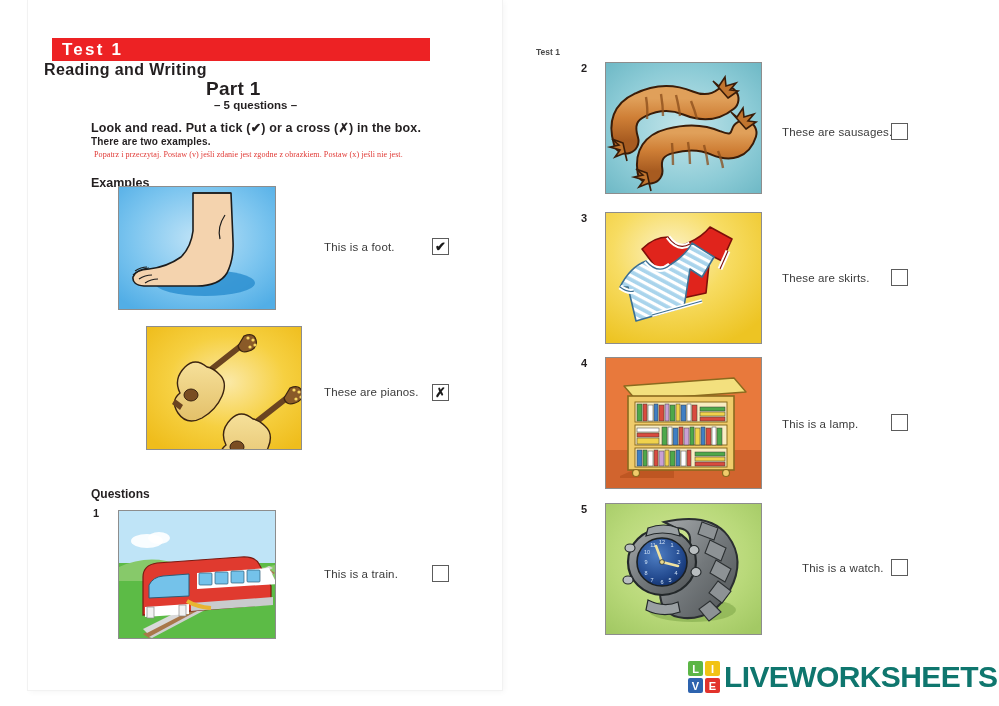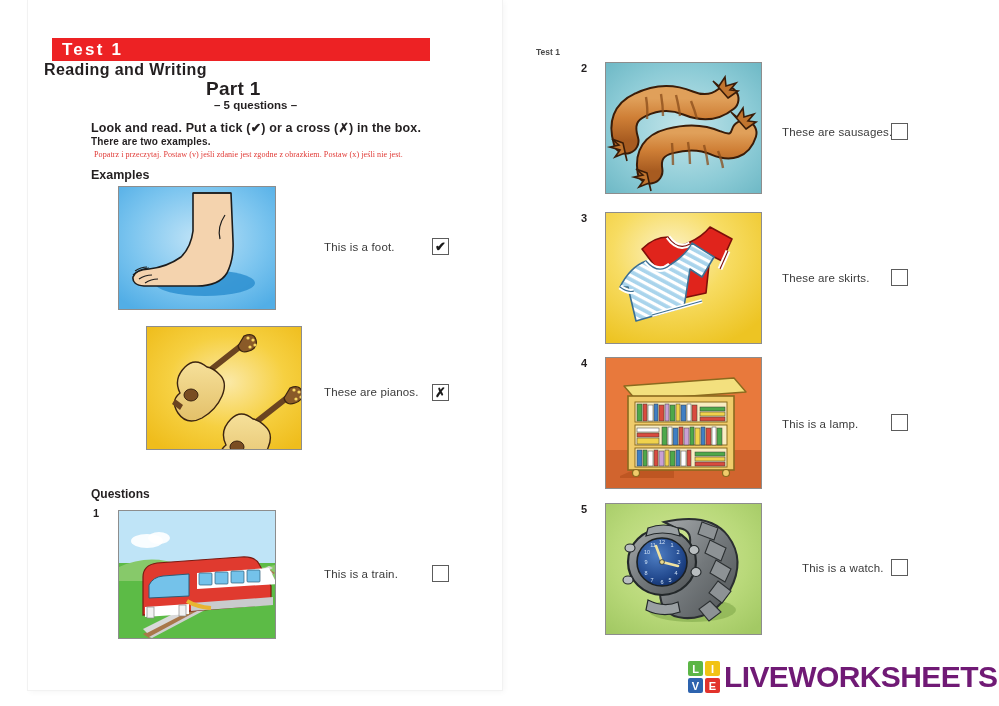--- a/index.html
+++ b/index.html
@@ -108,21 +108,21 @@
     left: 66px;
     top: 150px;
     font-size: 8.1px;
     color: #e03a36;
     font-family: "Liberation Serif", serif;
     letter-spacing: 0.05px;
   }
   .examples-label {
     position: absolute;
     left: 63px;
-    top: 168px;
+    top: 176px;
     font-size: 12.5px;
     font-weight: bold;
     color: #231f20;
   }
   .questions-label {
     position: absolute;
     left: 63px;
     top: 487px;
     font-size: 12px;
     font-weight: bold;
@@ -196,21 +196,21 @@
     justify-content: center;
     color: #ffffff;
     font-size: 11px;
     font-weight: bold;
     border-radius: 2px;
     font-family: "Liberation Sans", sans-serif;
   }
   .lw-word {
     font-size: 30px;
     font-weight: bold;
-    color: #701a75;
+    color: #0f766e;
     letter-spacing: -0.6px;
     font-family: "Liberation Sans", sans-serif;
     text-align: center;
   }
 
   
   .art { width: 100%; height: 100%; display: block; }
 </style>
 </head>
 <body>

